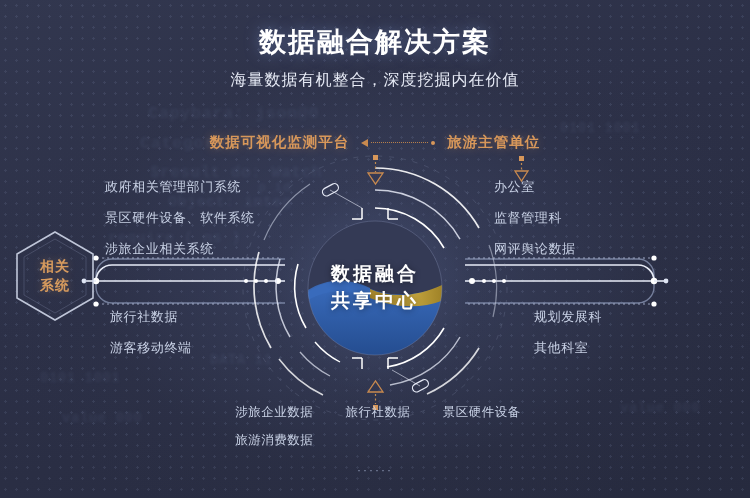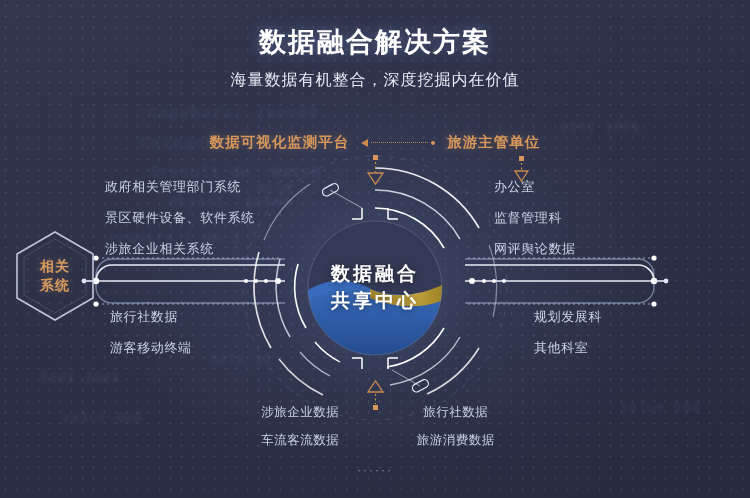--- a/index.html
+++ b/index.html
@@ -72,21 +72,21 @@
     font-size:13px;color:#c9d2e6;margin-bottom:13px;letter-spacing:.6px;white-space:nowrap;
   }
   #left-top{left:105px;top:178px;}
   #left-bottom{left:110px;top:308px;}
   #right-top{left:494px;top:178px;}
   #right-bottom{left:520px;top:308px;margin-left:14px;}
 
   
   #bottomgrid{
     position:absolute;left:228px;top:404px;width:300px;
-    display:grid;grid-template-columns:repeat(2,1fr);
+    display:grid;grid-template-columns:repeat(3,1fr);
     row-gap:14px;column-gap:6px;gap:11px;
   }
   #bottomgrid div{
     font-size:12.5px;color:#c9d2e6;text-align:center;white-space:nowrap;letter-spacing:.5px;
   }
   #ellipsis{
     position:absolute;left:0;right:0;top:463px;text-align:center;
     color:#8d97b4;font-size:12px;letter-spacing:2px;
   }
 
@@ -319,18 +319,18 @@
   </div>
 
   <div class="txtcol" id="right-bottom">
     <div>规划发展科</div>
     <div>其他科室</div>
   </div>
 
   <div id="bottomgrid">
     <div>涉旅企业数据</div>
     <div>旅行社数据</div>
-    <div>车流客流数据</div>
+    <div>景区硬件设备</div>
     <div>旅游消费数据</div>
   </div>
   <div id="ellipsis">······</div>
 
 </div>
 
 </body></html>

